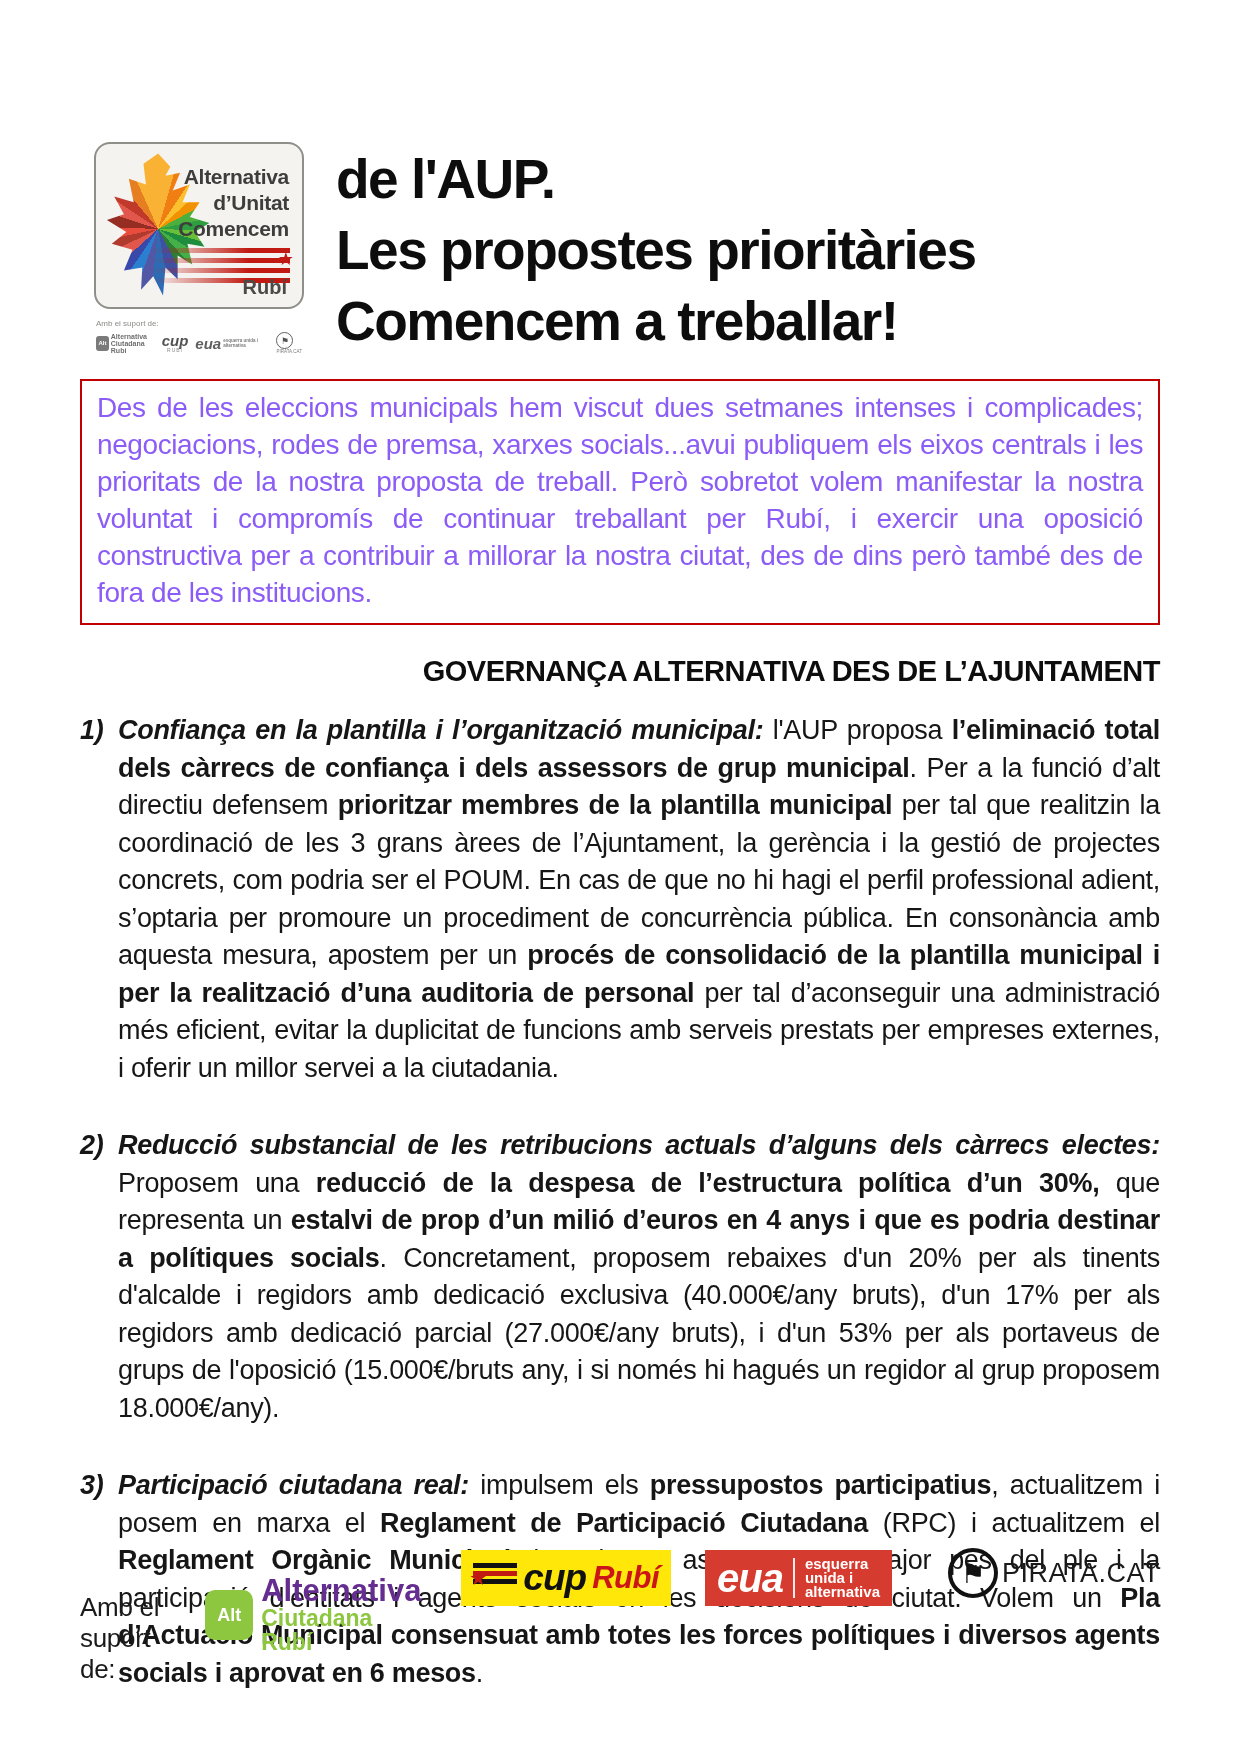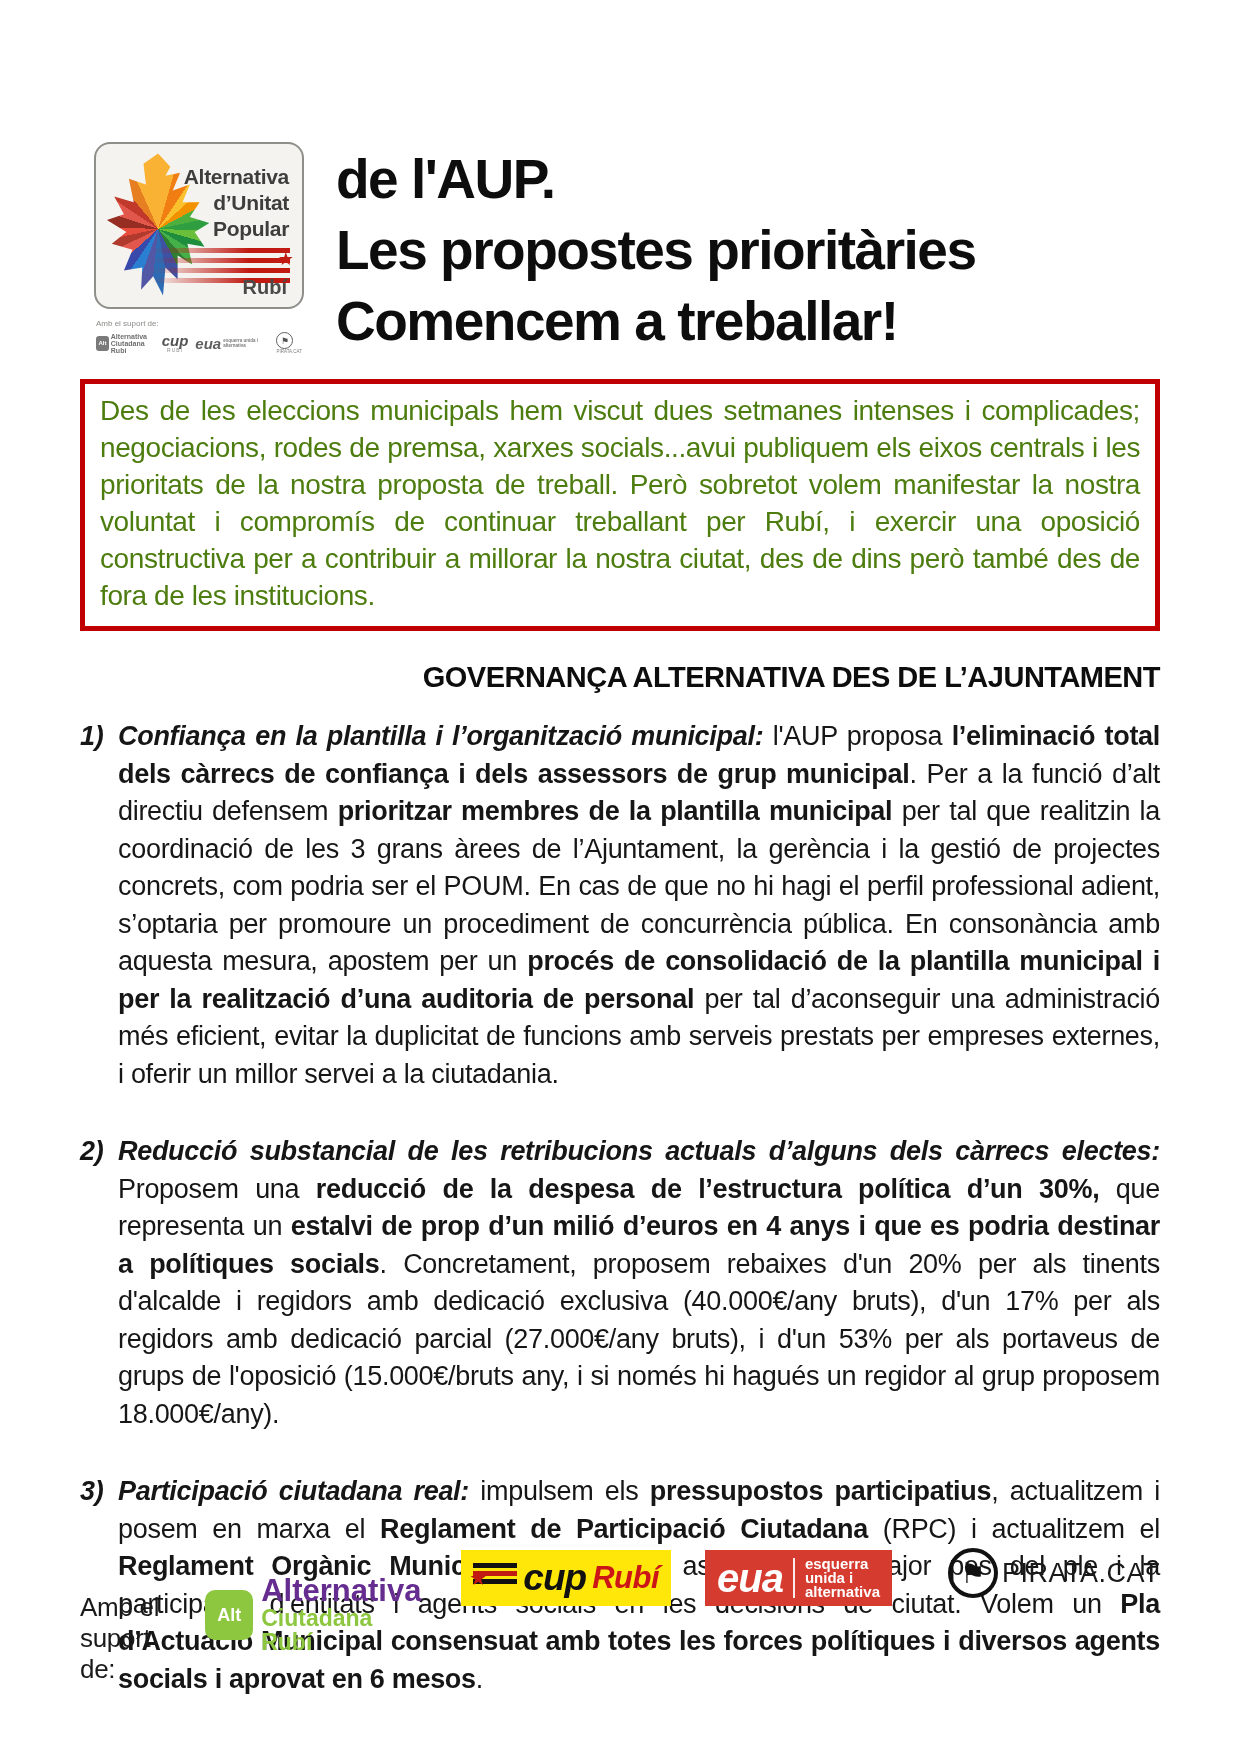--- a/index.html
+++ b/index.html
@@ -81,25 +81,25 @@
 
   .title-block{flex:1;padding-top:2px;}
   .title-line{
     font-size:55px;line-height:71px;font-weight:700;color:#0d0d0d;
     letter-spacing:-1.5px;
   }
 
   
   .intro-box{
     margin-top:22px;
-    border:5px solid #a21caf;
+    border:2px solid #a21caf;
     padding:8px 15px 12px 15px;
     font-size:28px;line-height:37px;
     text-align:justify;
-    color:#4d7c0f;
+    color:#8b5cf6;
     letter-spacing:-0.4px;
   }
 
   
   .section-heading{
     margin-top:30px;
     font-size:29px;font-weight:700;color:#0d0d0d;
     letter-spacing:-0.5px;
     text-align:right;
   }
@@ -171,21 +171,21 @@
 <div class="page">
   <div class="content">
 
     <div class="header">
       <div class="logo-col">
         <div class="logo-box">
           <div class="pinwheel"></div>
           <div class="logo-words">
             <div>Alternativa</div>
             <div>d’Unitat</div>
-            <div>Popular</div>
+            <div>Comencem</div>
           </div>
           <div class="logo-stripes">
             <div class="stripe"></div>
             <div class="stripe"></div>
             <div class="stripe"></div>
             <div class="stripe"></div>
             <div class="logo-star">★</div>
           </div>
           <div class="logo-city">Rubí</div>
         </div>

